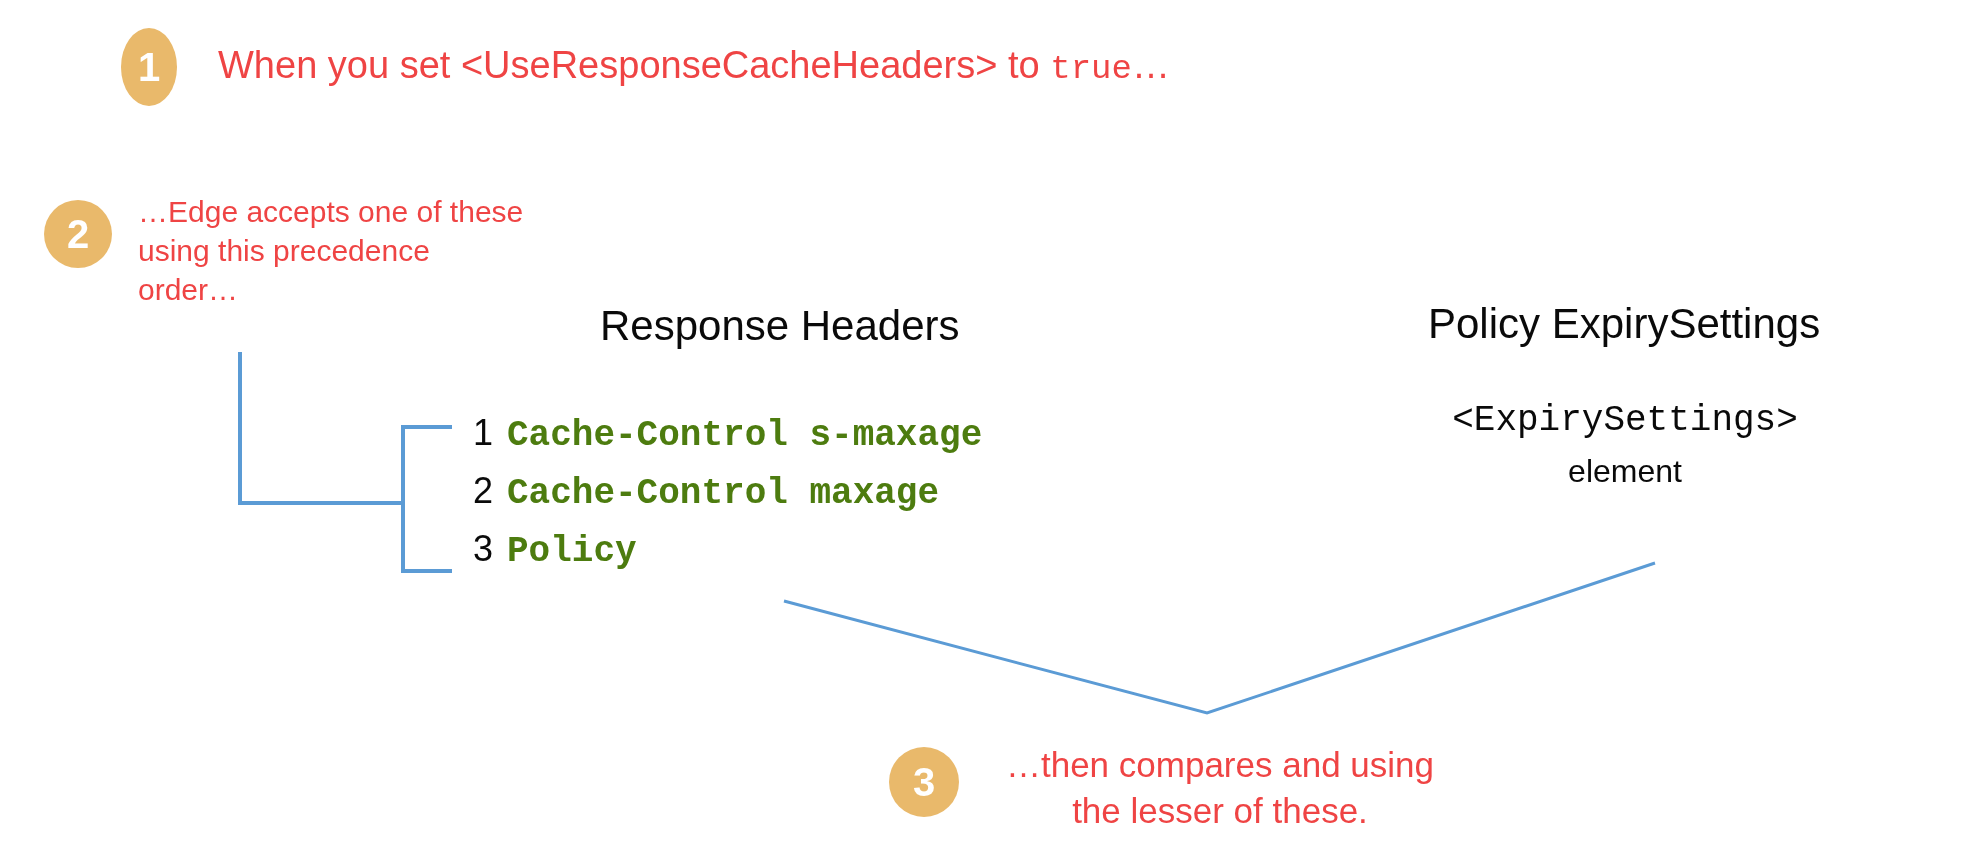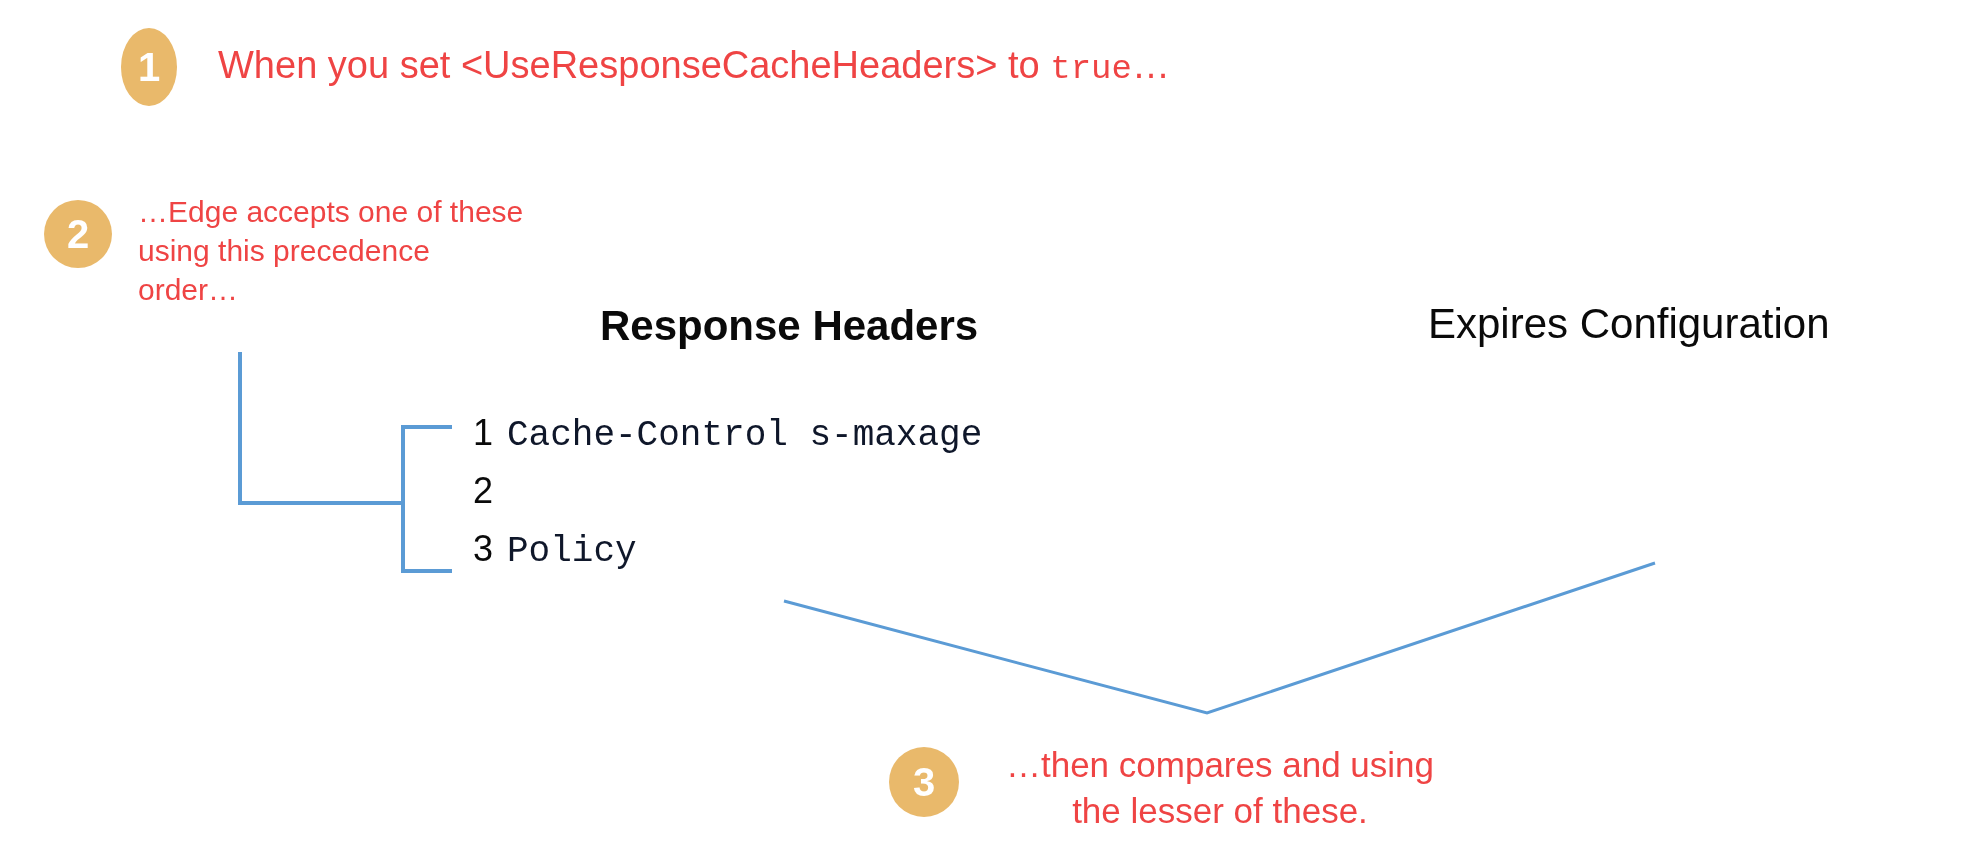--- a/index.html
+++ b/index.html
@@ -108,21 +108,20 @@
   .col-heading {
     position: absolute;
     font-family: "Liberation Sans", sans-serif;
     font-size: 42px;
     color: #0a0a0a;
     white-space: nowrap;
   }
   .heading-response {
     left: 600px;
     top: 302px;
-    font-weight: bold;
   }
   .heading-policy {
     left: 1428px;
     top: 300px;
   }
 
   
   .precedence-list {
     position: absolute;
     left: 473px;
@@ -136,22 +135,23 @@
   .precedence-num {
     font-family: "Liberation Sans", sans-serif;
     font-size: 36px;
     font-weight: 400;
     width: 34px;
     color: #0a0a0a;
   }
   .precedence-label {
     font-family: "Liberation Mono", monospace;
     font-size: 36px;
-    color: #0f172a;
+    color: #4d7c0f;
     white-space: pre;
+    font-weight: bold;
   }
 
   
   .policy-element {
     position: absolute;
     left: 1390px;
     top: 400px;
     width: 470px;
     text-align: center;
   }
@@ -199,29 +199,34 @@
 
   <div class="col-heading heading-response">Response Headers</div>
 
   <div class="precedence-list">
     <div class="precedence-row">
       <span class="precedence-num">1</span>
       <span class="precedence-label">Cache-Control s-maxage</span>
     </div>
     <div class="precedence-row">
       <span class="precedence-num">2</span>
+      <span class="precedence-label">Cache-Control maxage</span>
     </div>
     <div class="precedence-row">
       <span class="precedence-num">3</span>
       <span class="precedence-label">Policy</span>
     </div>
   </div>
 
-  <div class="col-heading heading-policy">Expires Configuration</div>
-
+  <div class="col-heading heading-policy">Policy ExpirySettings</div>
+
+  <div class="policy-element">
+    <span class="policy-element-tag">&lt;ExpirySettings&gt;</span>
+    <span class="policy-element-word">element</span>
+  </div>
 
   <div class="badge badge-3">
     <span>3</span>
   </div>
   <div class="step-text step3-text">…then compares and using
 the lesser of these.</div>
 
 </div>
 
 </body></html>

